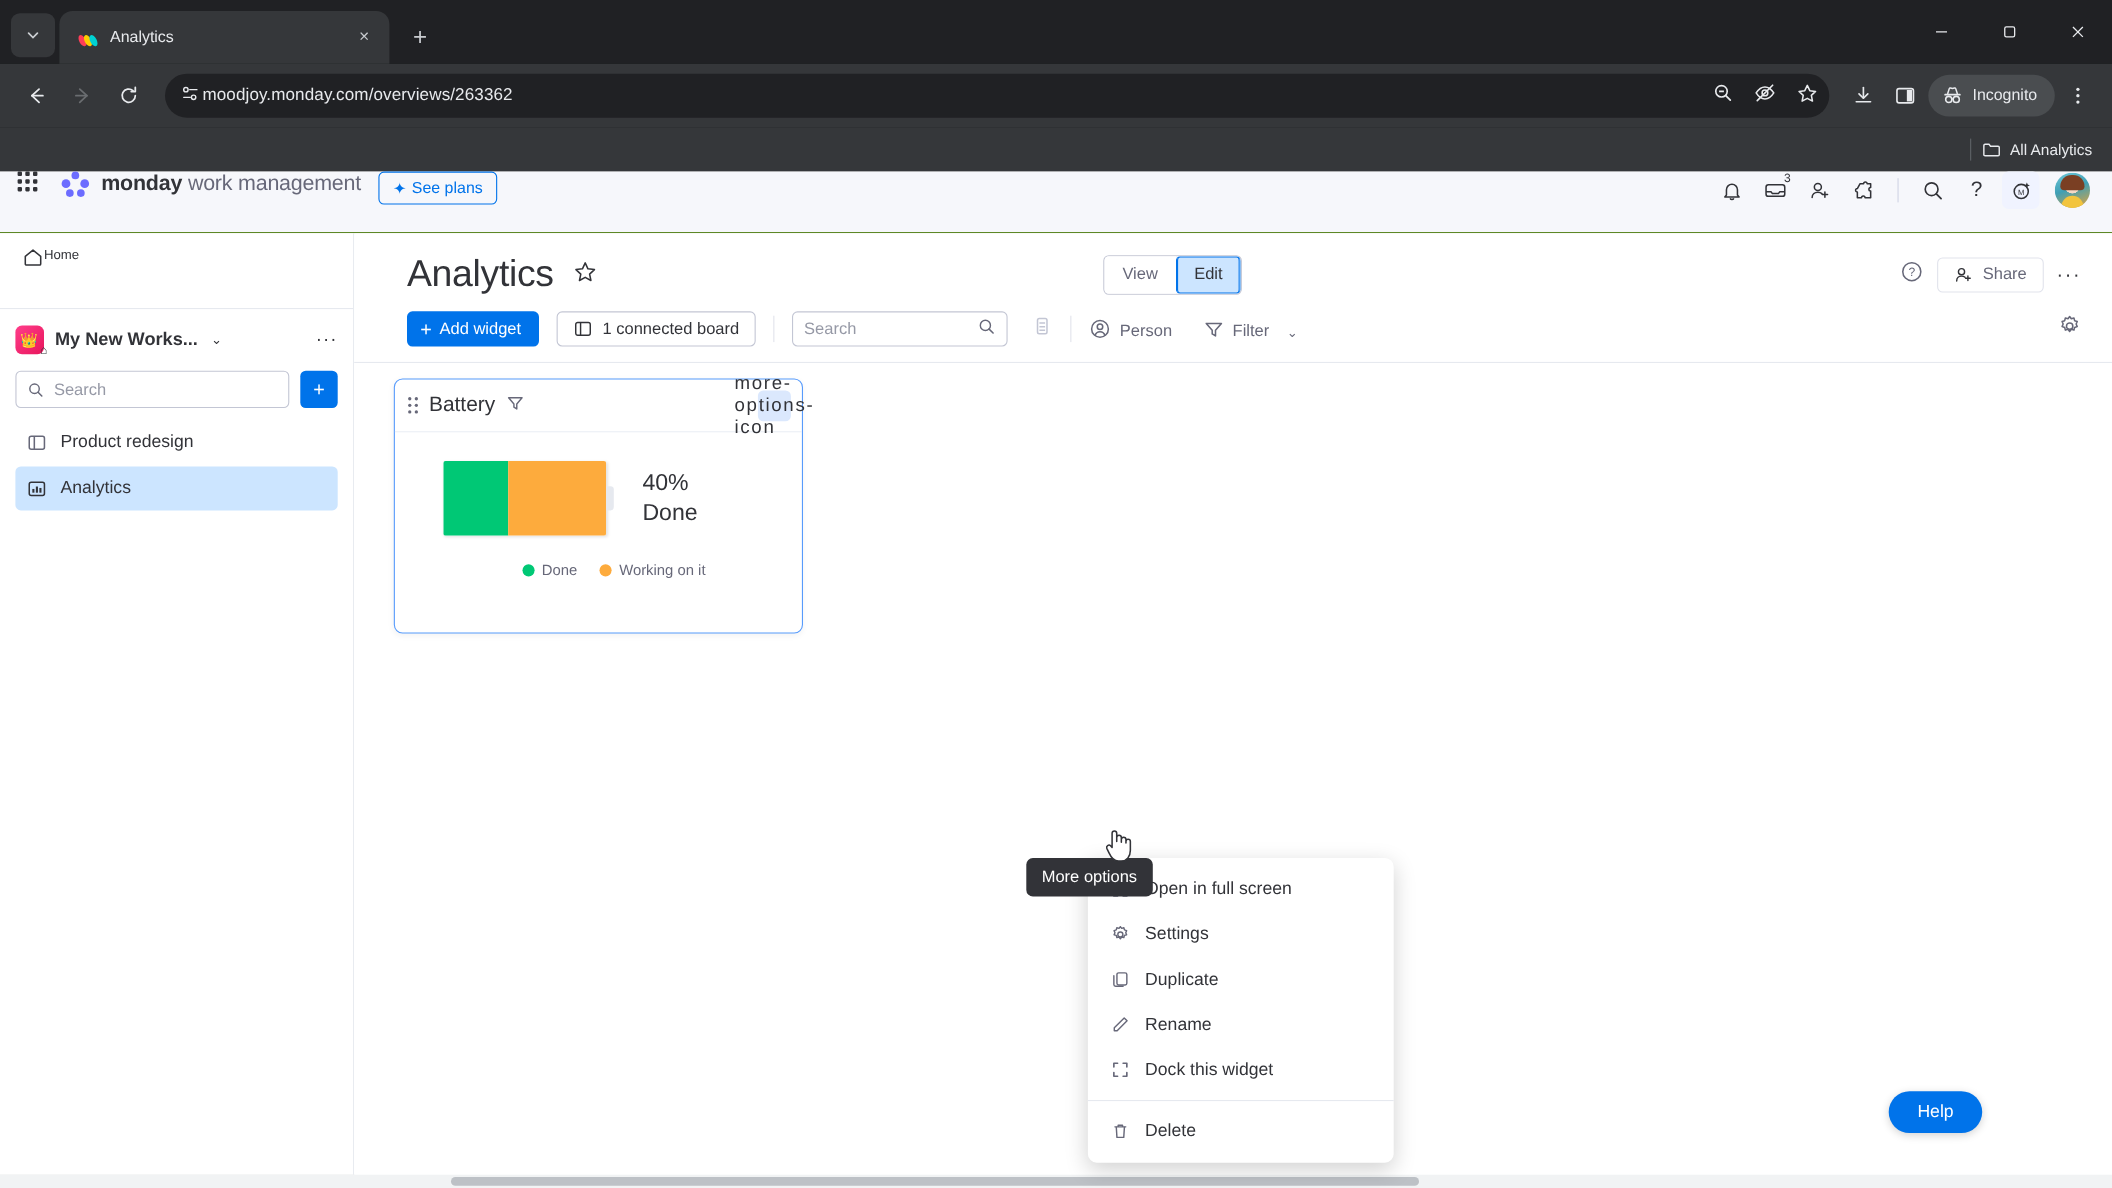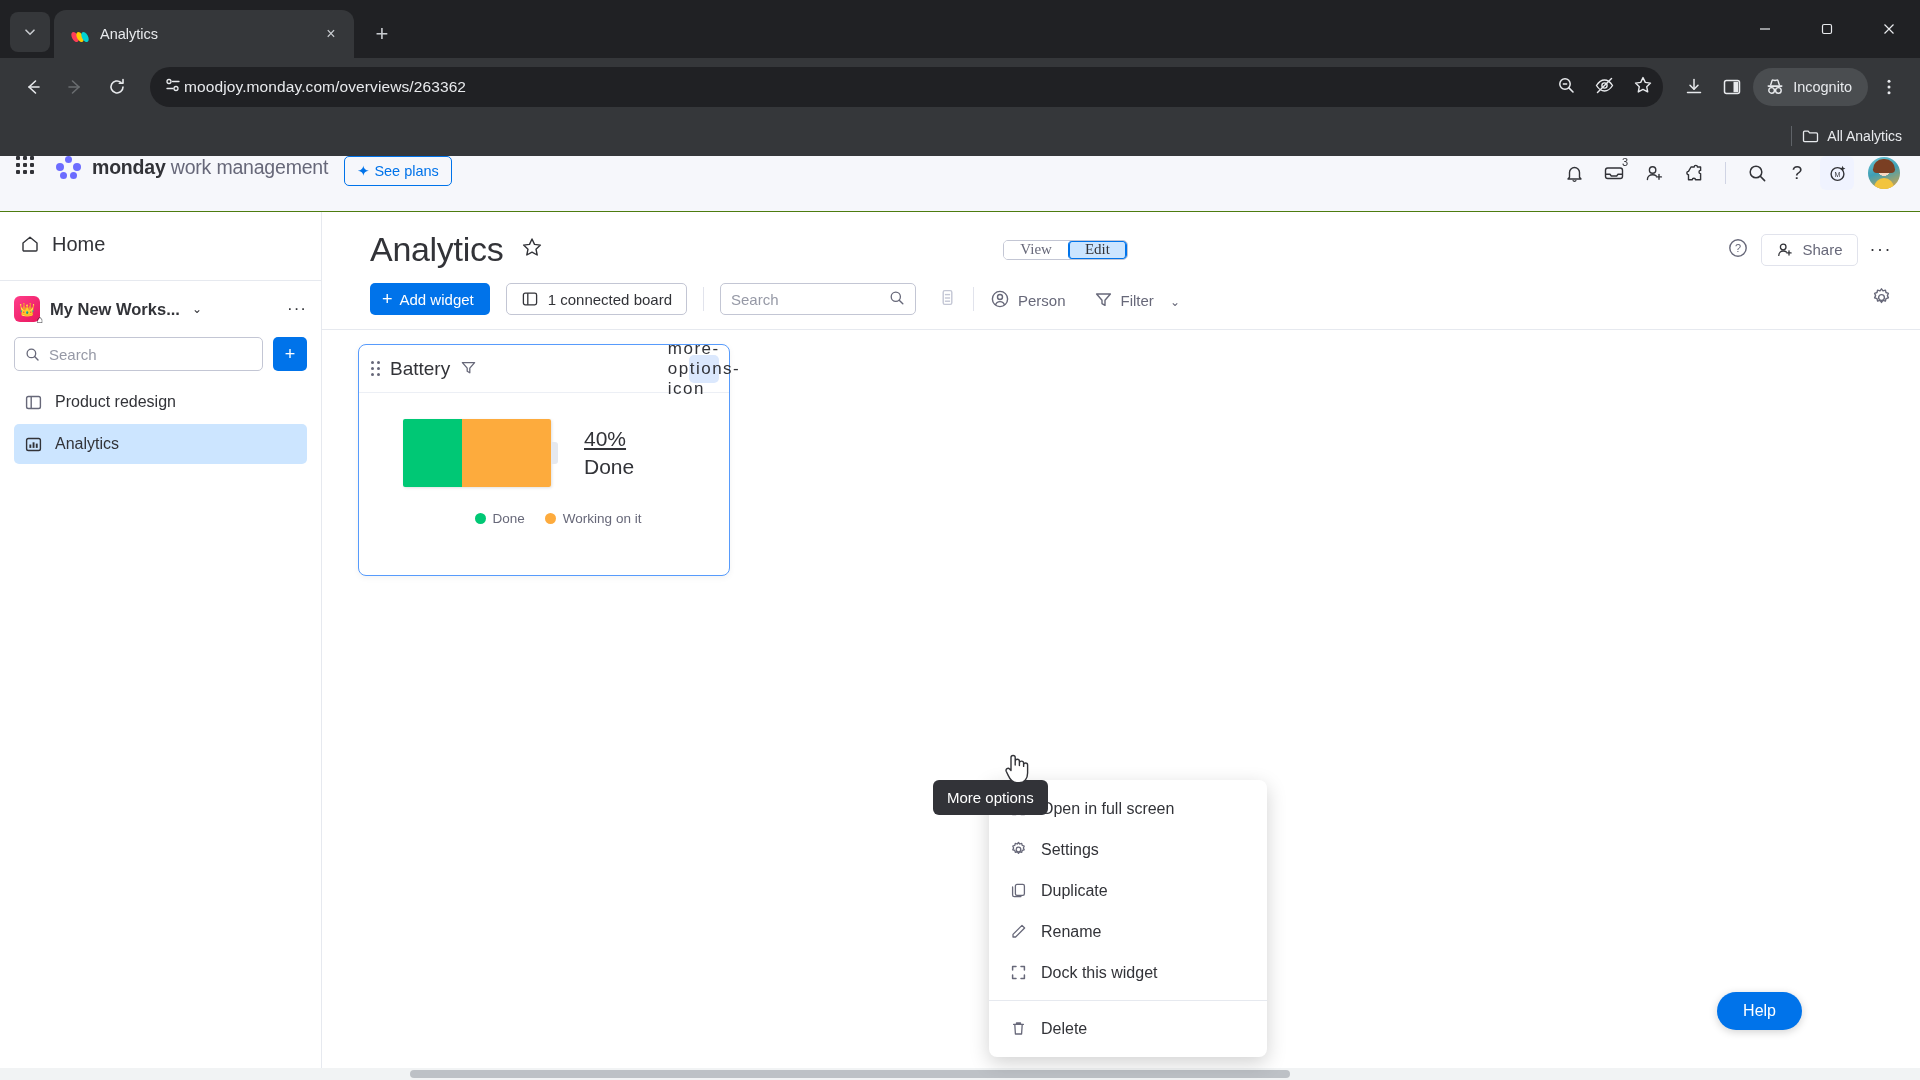--- a/index.html
+++ b/index.html
@@ -132,22 +132,22 @@
   }
 
   .body-area { flex: 1; display: flex; min-height: 0; }
 
   
   .sidebar {
     width: 322px; background: #ffffff; border-right: 1px solid #e6e9ef;
     display: flex; flex-direction: column; padding-top: 10px; flex: 0 0 322px;
   }
   .side-row {
-    height: 40px; display: flex; align-items: center; gap: 12px; margin: 2px 10px;
-    padding: 0 10px; border-radius: 6px; color: #323338; font-size: 20px;
+    height: 40px; display: flex; margin: 2px 10px;
+    padding: 0 10px; border-radius: 6px; color: #323338; font-size: 12px;
   }
   .side-divider { height: 1px; background: #e6e9ef; margin: 14px 0 6px 0; }
   .ws-row { display: flex; align-items: center; padding: 0 14px; height: 44px; gap: 10px; }
   .ws-avatar {
     width: 26px; height: 26px; border-radius: 6px;
     background: linear-gradient(135deg, #ff3d8a 0%, #e8165c 100%);
     display: flex; align-items: center; justify-content: center; position: relative; flex: 0 0 auto;
   }
   .ws-avatar .crown { font-size: 13px; line-height: 1; }
   .ws-avatar .home-badge {
@@ -172,21 +172,21 @@
   .board-row.active { background: #cce5ff; }
 
   
   .content { flex: 1; background: #ffffff; display: flex; flex-direction: column; min-width: 0; position: relative; }
   .content-top { padding: 18px 28px 0 48px; }
   .title-row { display: flex; align-items: center; }
   .page-title { font-size: 34px; font-weight: 400; color: #323338; letter-spacing: -0.3px; }
   .star { margin-left: 18px; color: #323338; font-size: 19px; }
   .view-edit {
     margin-left: auto; display: flex; border: 1px solid #c3c6d4; border-radius: 5px;
-    overflow: hidden; height: 20px; font-family: Liberation Serif, serif;
+    overflow: hidden; height: 36px;
   }
   .ve-btn {
     padding: 0 16px; display: flex; align-items: center; font-size: 15px; color: #676879;
     background: #fff;
   }
   .ve-btn.active { background: #cce5ff; color: #323338; border-left: 1px solid #0073ea;
     border-right: 1px solid #0073ea; box-shadow: inset 0 0 0 1px #0073ea; border-radius: 4px; }
   .title-right { margin-left: auto; display: flex; align-items: center; gap: 12px; }
   .share-btn {
     height: 32px; border: 1px solid #e1e3ec; border-radius: 5px; display: flex;
@@ -240,21 +240,21 @@
   }
   .battery-body { padding: 26px 0 0 0; display: flex; align-items: center; }
   .battery-bar {
     margin-left: 44px; width: 148px; height: 68px; display: flex; border-radius: 2px;
     overflow: hidden; box-shadow: 1px 1px 3px rgba(0,0,0,0.12);
   }
   .battery-cap {
     width: 7px; height: 22px; background: #e6e9ef; border-radius: 0 3px 3px 0; align-self: center;
   }
   .battery-label { margin-left: 26px; line-height: 1.35; }
-  .battery-pct { font-size: 21px; color: #323338; text-decoration: underline; }
+  .battery-pct { font-size: 21px; color: #323338; }
   .battery-status { font-size: 21px; color: #323338; }
   .legend { display: flex; gap: 20px; justify-content: center; margin-top: 24px; padding-left: 28px; }
   .legend-item { display: flex; align-items: center; gap: 7px; font-size: 13.5px; color: #676879; }
   .legend-dot { width: 11px; height: 11px; border-radius: 50%; display: block; }
 
   
   .ctx-menu {
     position: absolute; left: 667px; top: 450px; width: 278px;
     background: #fff; border-radius: 8px; box-shadow: 0 6px 20px rgba(0,0,0,0.18);
     padding: 8px 0; z-index: 40;

